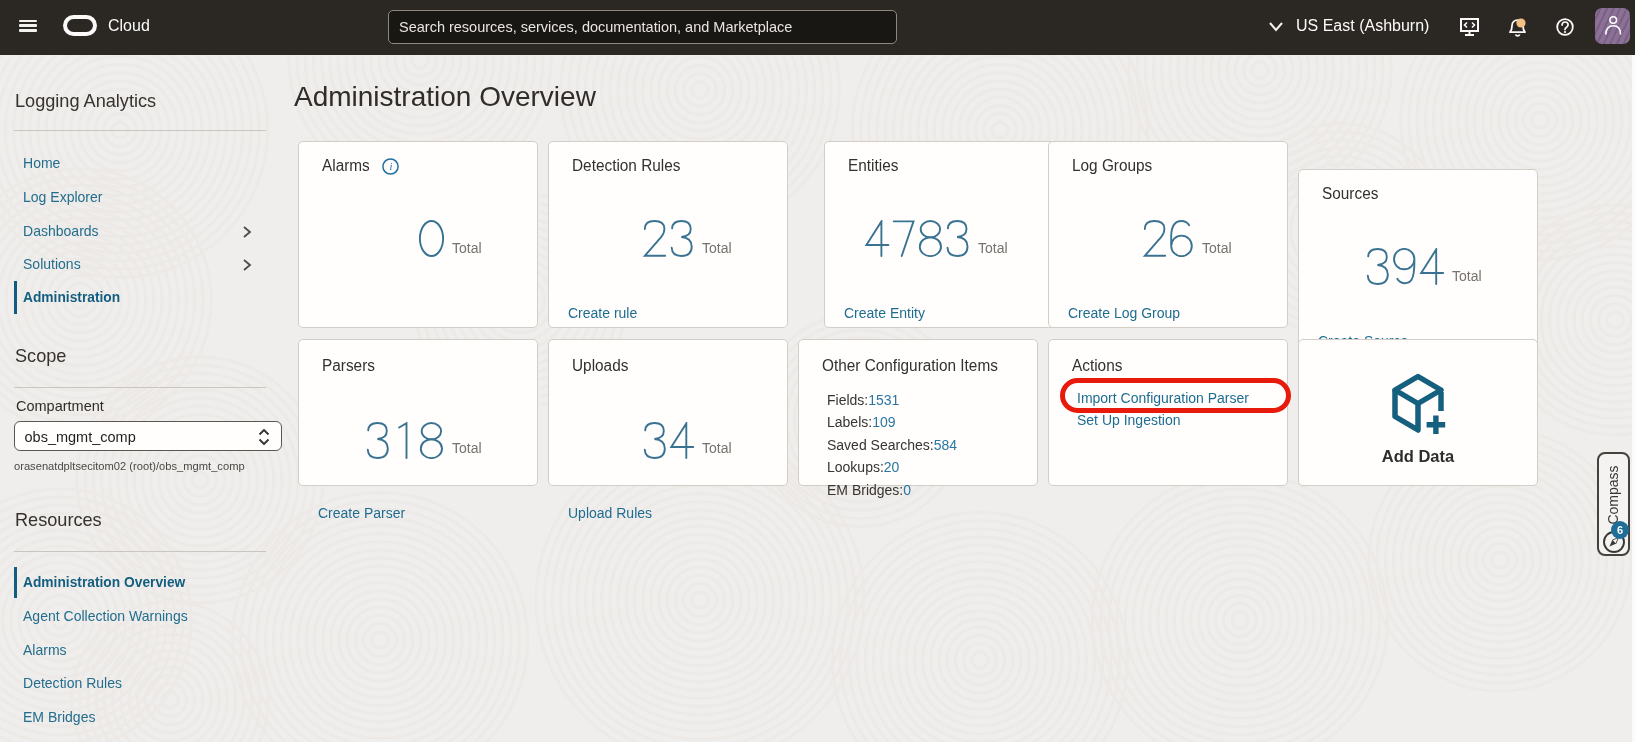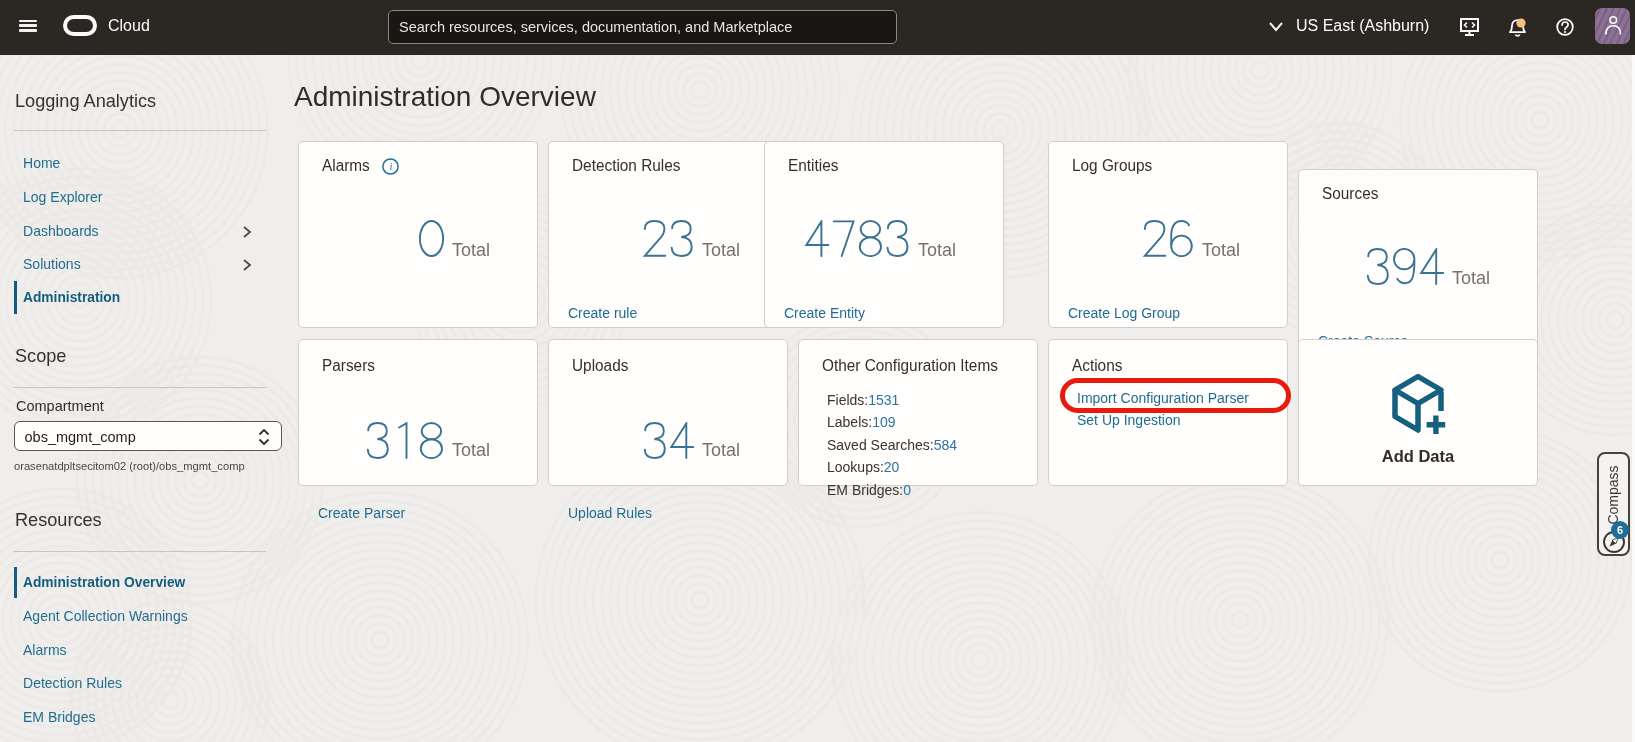--- a/index.html
+++ b/index.html
@@ -30,21 +30,21 @@
 
 
 #h1 { position:absolute; left:294px; top:82.6px; font-size:28px; line-height:1; color:#2f2c29; }
 .card { position:absolute; width:240px; background:#fffefd; border:1px solid #d3cdc7; border-radius:5px; z-index:2; }
 .r1 { top:141px; height:187px; }
 .r2 { top:339px; height:147px; }
 .ctitle { position:absolute; left:23px; top:16px; font-size:16px; line-height:1; color:#33302d; transform:scaleX(.96); transform-origin:0 0; }
 .num { position:absolute; right:92px; }
 .r1 .num { top:77.5px; }
 .r2 .num { top:82px; }
-.totlbl { position:absolute; left:153px; font-size:18px; line-height:1; color:#77726d; }
+.totlbl { position:absolute; left:153px; font-size:14px; line-height:1; color:#77726d; }
 .r1 .totlbl { top:99.2px; }
 .r2 .totlbl { top:101px; }
 .clink { position:absolute; left:19px; top:164.4px; font-size:14px; line-height:1; color:#1e6d90; }
 .r2 .clink { top:166px; }
 .r2 .ctitle { top:17.5px; }
 .cfglines { position:absolute; left:28px; top:49px; font-size:14px; color:#373431; line-height:22.4px; }
 .cfglines b { font-weight:normal; color:#2a75a2; }
 #redoval { position:absolute; left:1060px; top:378px; width:231px; height:35px; border:5px solid #e81a0c; border-radius:17.5px; z-index:5; }
 .alink { font-size:14px; line-height:1; color:#1e6d90; position:absolute; left:28px; }
 
@@ -527,21 +527,21 @@
   <div class="ctitle">Detection Rules</div>
   <svg class="num" width="54" height="37" viewBox="0 0 54 37">
       <g fill="none" stroke="#3a7392" stroke-width="1.9" stroke-linecap="round">
         <use href="#d2"></use>
         <use href="#d3" x="26.9"></use>
       </g>
     </svg>
   <div class="totlbl">Total</div>
   <div class="clink">Create rule</div>
 </div>
-<div class="card r1" style="left:764px;">
+<div class="card r1" style="left:824px;">
   <div class="ctitle">Entities</div>
   <svg class="num" width="108" height="37" viewBox="0 0 108 37">
       <g fill="none" stroke="#3a7392" stroke-width="1.9" stroke-linecap="round">
         <use href="#d4"></use>
         <use href="#d7" x="26.9"></use>
         <use href="#d8" x="53.8"></use>
         <use href="#d3" x="80.7"></use>
       </g>
     </svg>
   <div class="totlbl">Total</div>

